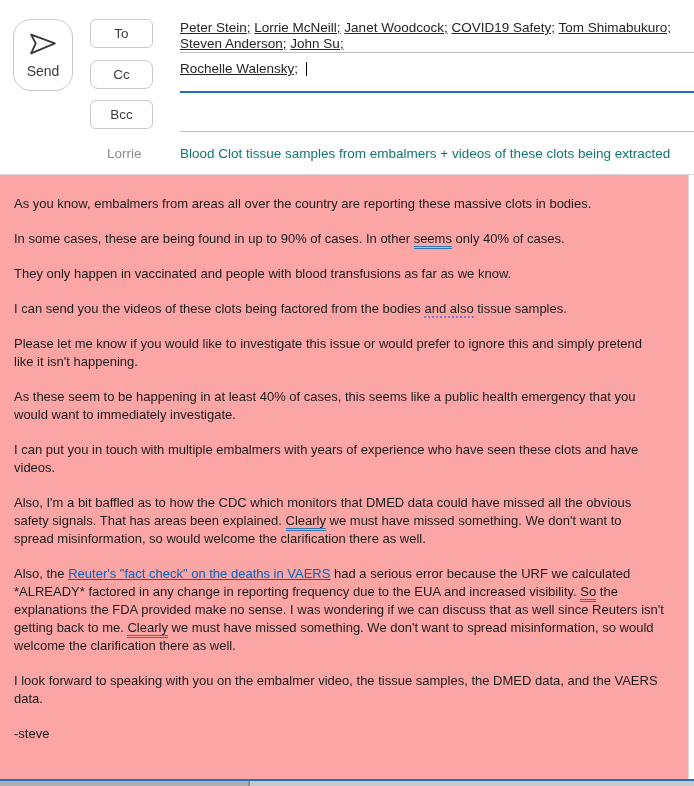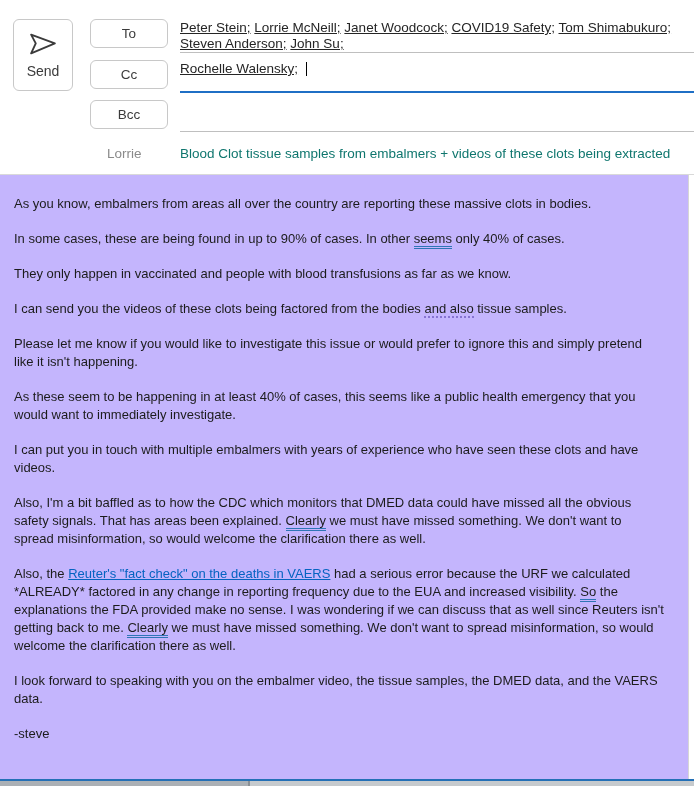--- a/index.html
+++ b/index.html
@@ -8,35 +8,35 @@
   .window {
     position: relative; width: 694px; height: 786px;
     background: #ffffff; overflow: hidden;
   }
 
   
   .header { position: absolute; top: 0; left: 0; width: 694px; height: 175px; background: #fff; }
 
   .send-btn {
     position: absolute; left: 13px; top: 19px; width: 60px; height: 72px;
-    background: #fff; border: 1px solid #c8c8c8; border-radius: 6px;
+    background: #fff; border: 1px solid #c8c8c8; border-radius: 18px;
     display: flex; flex-direction: column; align-items: center; justify-content: center;
     gap: 6px; cursor: pointer; font-family: inherit;
   }
   .send-btn svg { display: block; }
   .send-label { font-size: 14px; color: #3b3b3b; }
 
   .pill {
-    position: absolute; left: 90px; width: 78px; height: 29px;
+    position: absolute; left: 90px; width: 63px; height: 29px;
     background: #fff; border: 1px solid #c8c8c8; border-radius: 6px;
     font-size: 13.5px; color: #3b3b3b; text-align: center; line-height: 27px;
     font-family: inherit; cursor: pointer;
   }
   .pill.to  { top: 19px; }
-  .pill.cc  { top: 60px; }
+  .pill.cc  { top: 60px; border-radius: 8px; }
   .pill.bcc { top: 100px; }
 
   .field {
     position: absolute; left: 180px; right: 0;
     font-size: 13.5px; color: #252525; line-height: 16px;
   }
   .field.to  { top: 20px; height: 33px; border-bottom: 1px solid #bfbfbf; }
   .field.cc  { top: 61px; height: 32px; border-bottom: 2px solid #1f6fc5; }
   .field.bcc { top: 101px; height: 31px; border-bottom: 1px solid #bfbfbf; }
 
@@ -55,21 +55,21 @@
     font-size: 13.5px; color: #0f766e; white-space: nowrap; overflow: hidden;
   }
   .header-divider {
     position: absolute; left: 0; top: 174px; width: 694px; height: 0;
     border-bottom: 1px solid #d9d9d9;
   }
 
   
   .body-area {
     position: absolute; left: 0; top: 175px; width: 688px; height: 604px;
-    padding: 20px 24px 0 14px; background: #c4b5fd; overflow: hidden;
+    padding: 20px 24px 0 14px; background: #fca5a5; overflow: hidden;
   }
   .body-area p { font-size: 13px; line-height: 18px; color: #1c1c1c; margin: 0 0 17px 0; }
   .seg-link { color: #0563c1; text-decoration: underline; cursor: pointer; }
   .seg-grammar { border-bottom: 3px double #2e75b6; }
   .seg-refine  { border-bottom: 2px dotted #8673d1; }
 
   .right-rail {
     position: absolute; top: 175px; right: 5px; width: 1px; height: 604px;
     background: #d6d6d6;
   }

